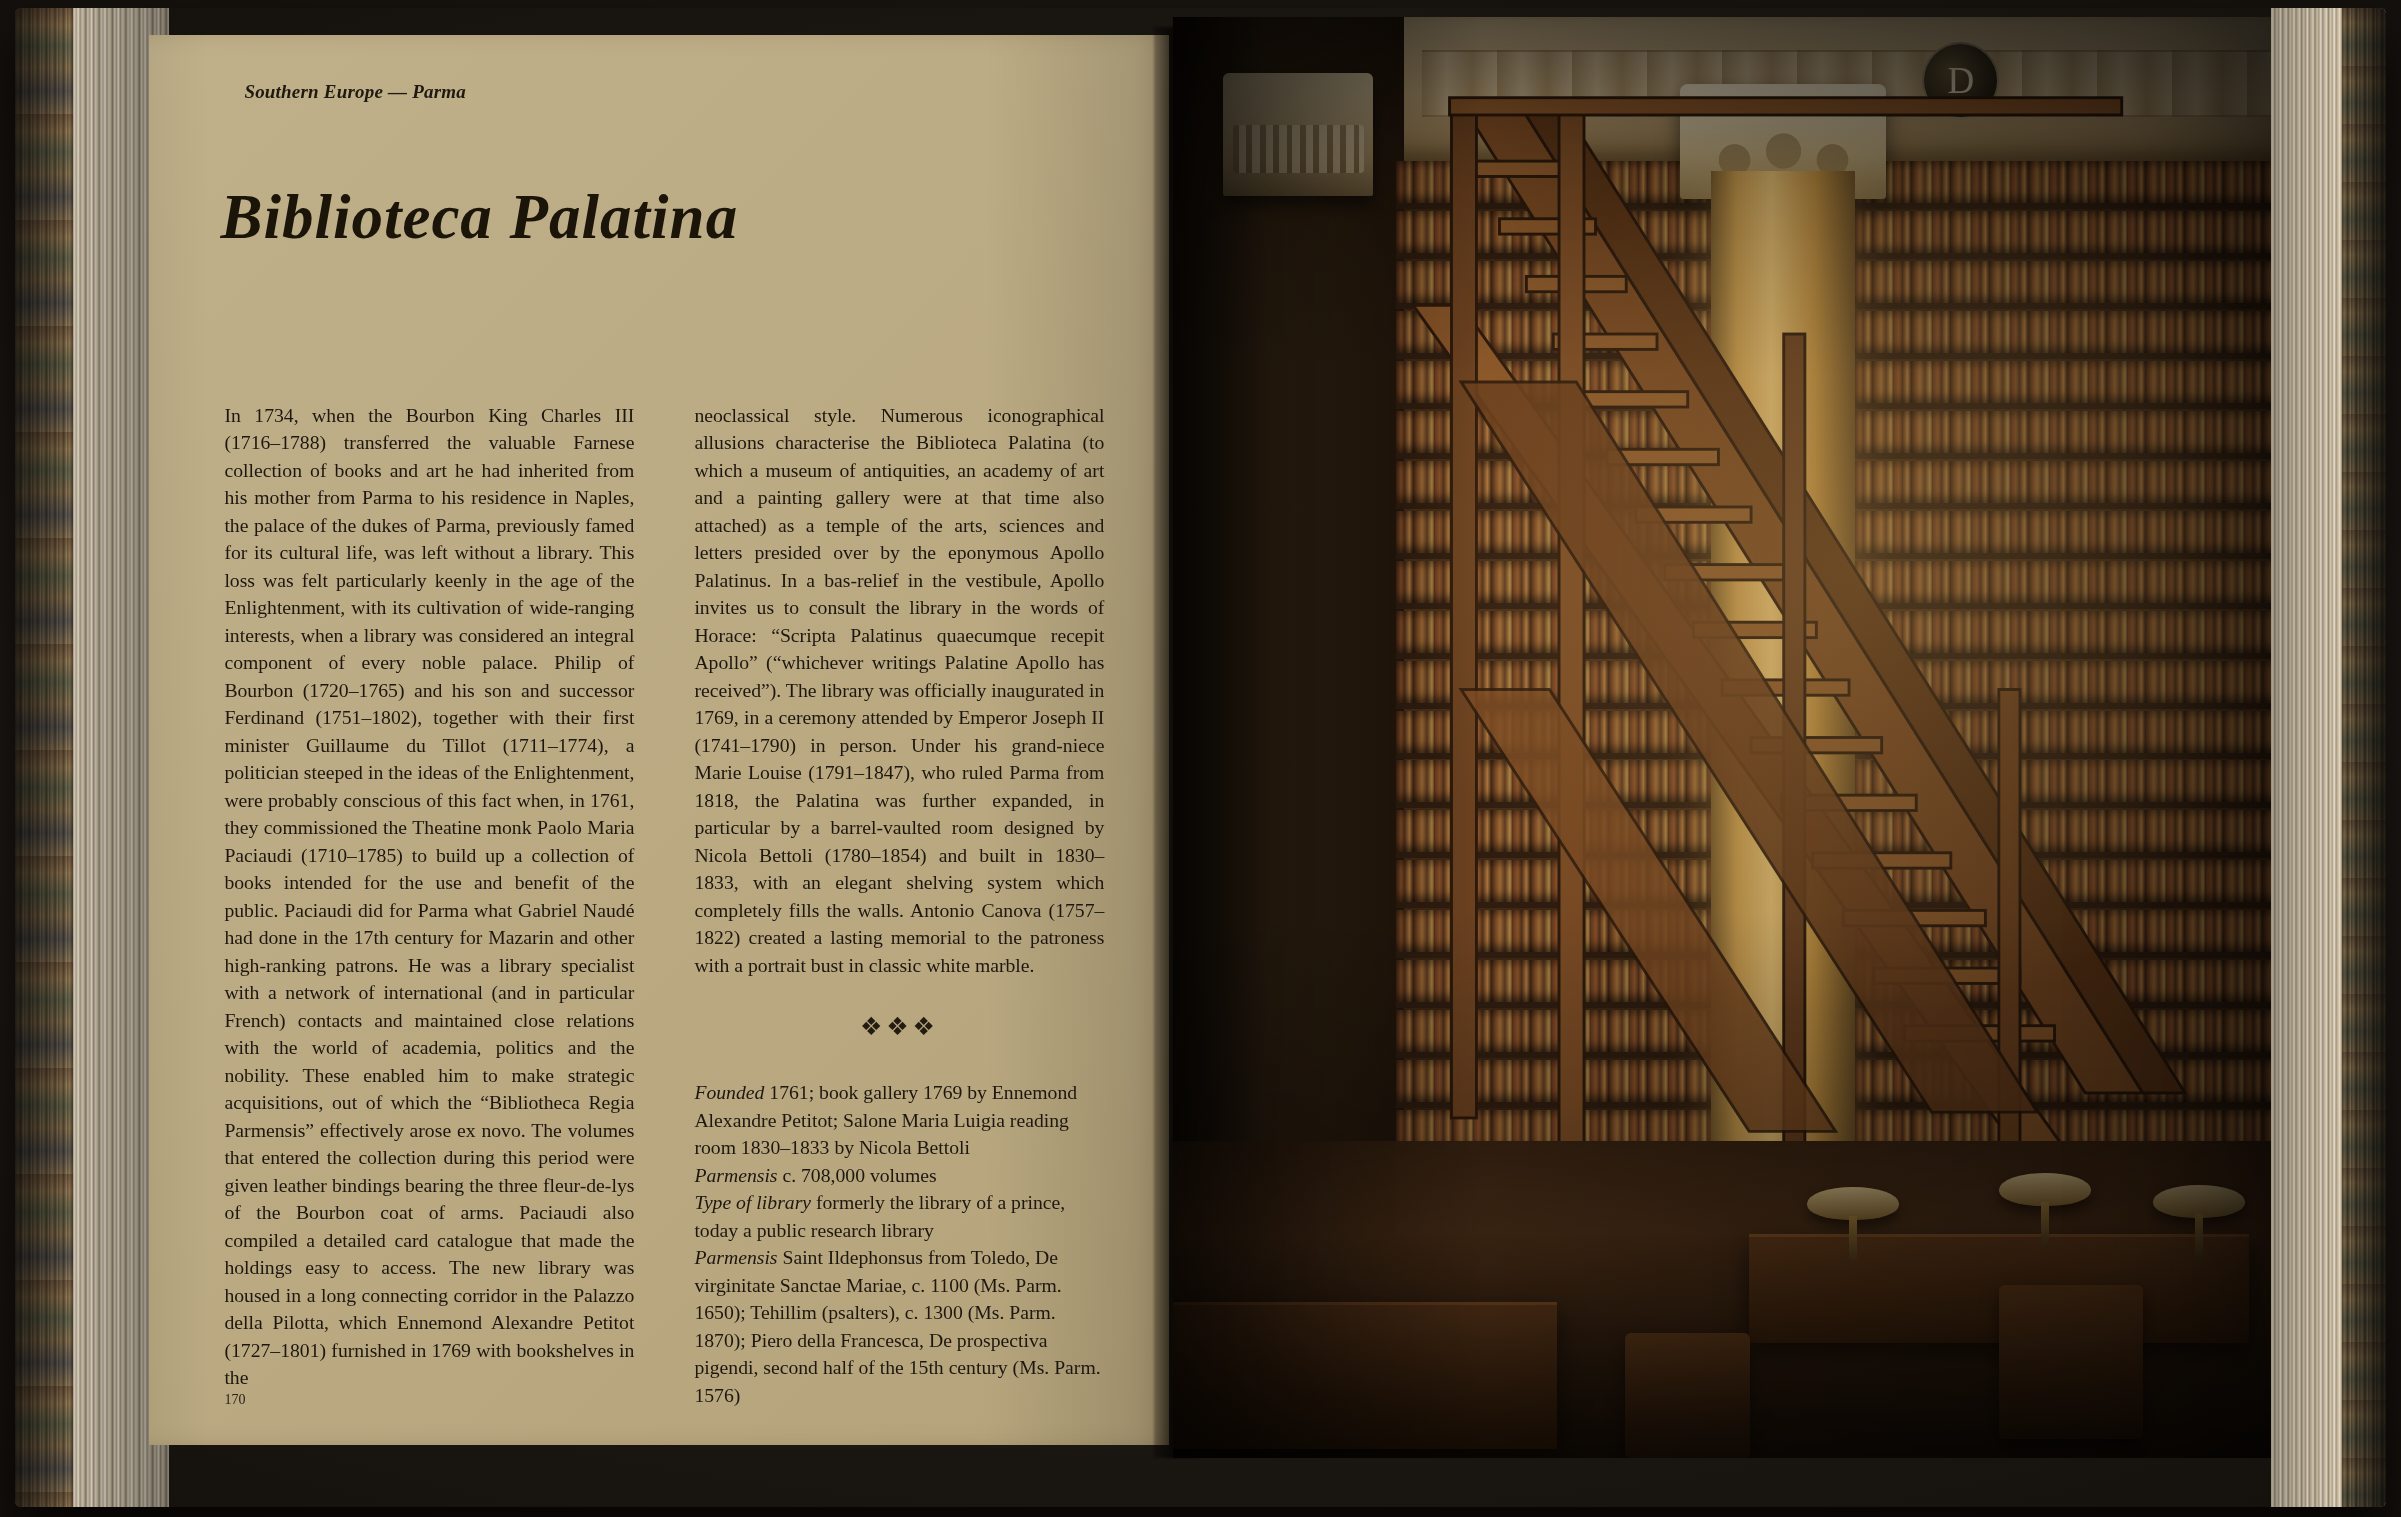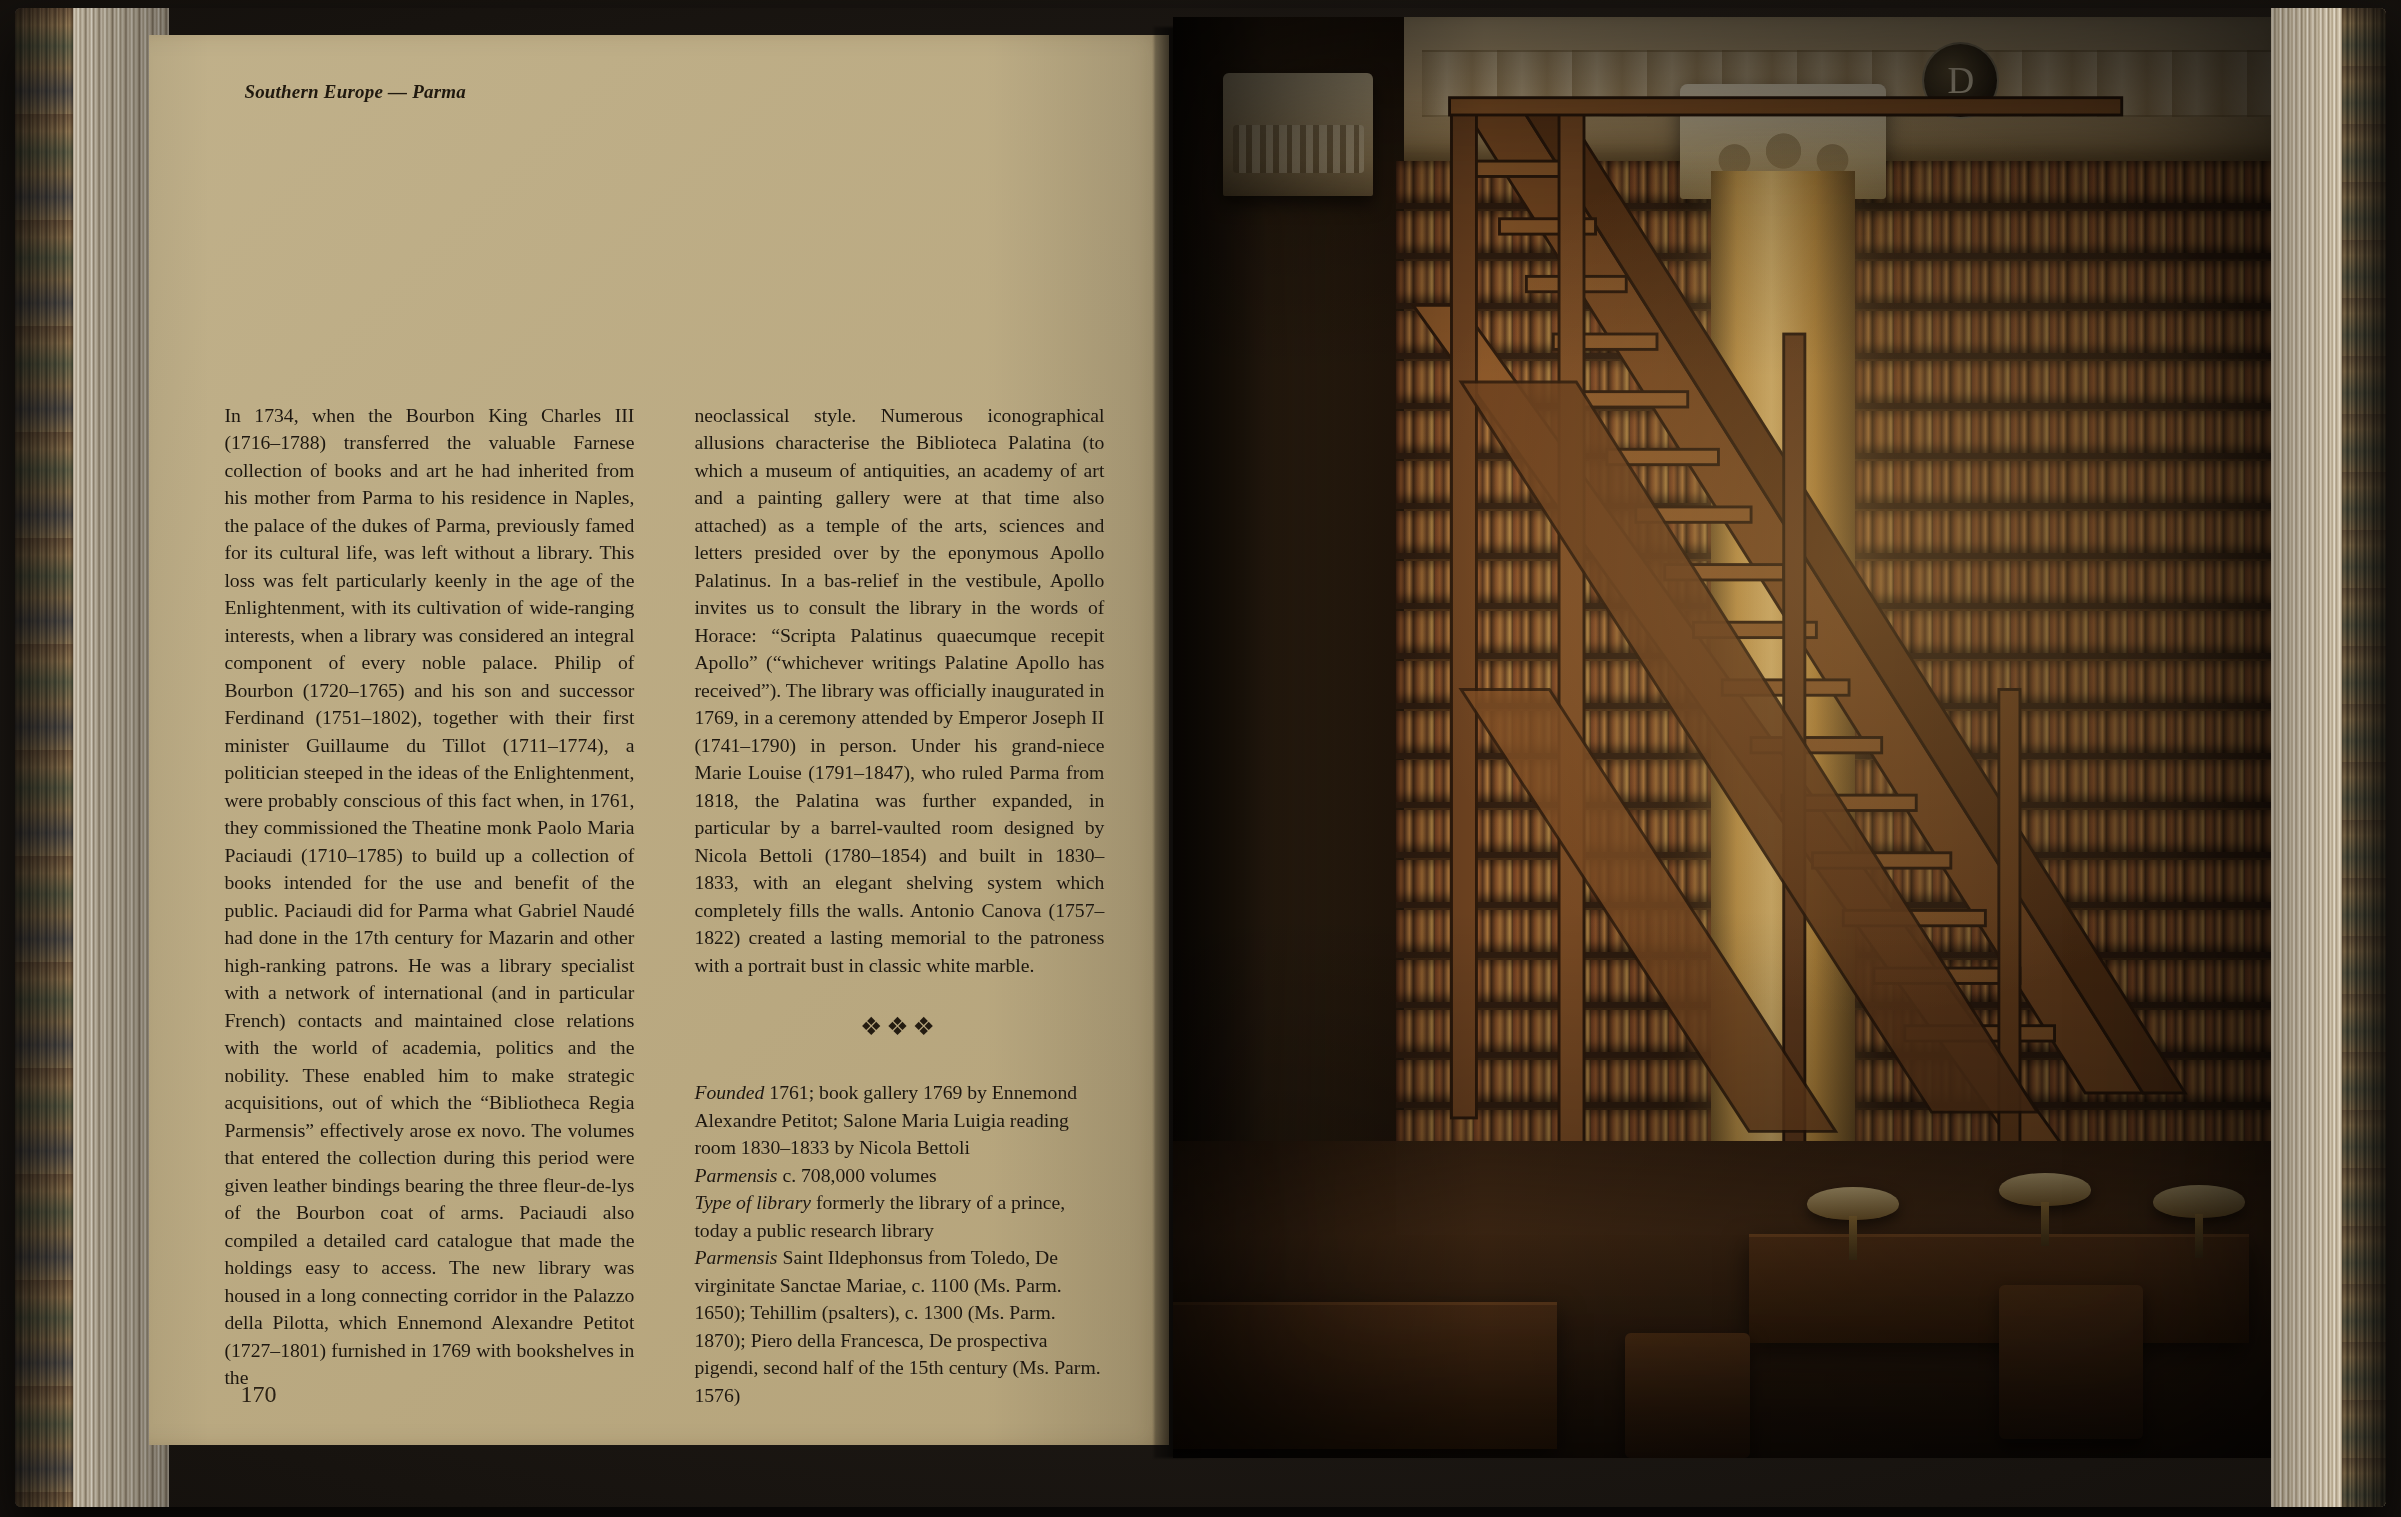--- a/index.html
+++ b/index.html
@@ -192,24 +192,24 @@
     text-align: left;
   }
   .facts b {
     font-style: italic;
     font-weight: normal;
   }
   .facts .row { display: inline; }
 
   .folio {
     position: absolute;
-    left: 91px;
+    left: 75px;
     bottom: 37px;
     font-family: "Liberation Serif", serif;
-    font-size: 24px;
+    font-size: 14px;
     color: #2a2115;
   }
 
   
   .gutter {
     position: absolute;
     left: 1139px;
     top: 19px;
     width: 46px;
     height: 1431px;
@@ -404,20 +404,21 @@
   <div class="book">
 
     <div class="edge-left"></div>
     <div class="marble-left"></div>
 
     <div class="page-left">
       <div class="paper-tone"></div>
 
       <div class="eyebrow">Southern Europe — Parma</div>
 
+      <h1 class="title">Biblioteca Palatina</h1>
 
       <div class="columns">
         <div class="col">
           <p>In 1734, when the Bourbon King Charles III (1716–1788) transferred the valuable Farnese collection of books and art he had inherited from his mother from Parma to his residence in Naples, the palace of the dukes of Parma, previously famed for its cultural life, was left without a library. This loss was felt particularly keenly in the age of the Enlightenment, with its cultivation of wide-ranging interests, when a library was considered an integral component of every noble palace. Philip of Bourbon (1720–1765) and his son and successor Ferdinand (1751–1802), together with their first minister Guillaume du Tillot (1711–1774), a politician steeped in the ideas of the Enlightenment, were probably conscious of this fact when, in 1761, they commissioned the Theatine monk Paolo Maria Paciaudi (1710–1785) to build up a collection of books intended for the use and benefit of the public. Paciaudi did for Parma what Gabriel Naudé had done in the 17th century for Mazarin and other high-ranking patrons. He was a library specialist with a network of international (and in particular French) contacts and maintained close relations with the world of academia, politics and the nobility. These enabled him to make strategic acquisitions, out of which the “Bibliotheca Regia Parmensis” effectively arose ex novo. The volumes that entered the collection during this period were given leather bindings bearing the three fleur-de-lys of the Bourbon coat of arms. Paciaudi also compiled a detailed card catalogue that made the holdings easy to access. The new library was housed in a long connecting corridor in the Palazzo della Pilotta, which Ennemond Alexandre Petitot (1727–1801) furnished in 1769 with bookshelves in the</p>
         </div>
         <div class="col">
           <p>neoclassical style. Numerous iconographical allusions characterise the Biblioteca Palatina (to which a museum of antiquities, an academy of art and a painting gallery were at that time also attached) as a temple of the arts, sciences and letters presided over by the eponymous Apollo Palatinus. In a bas-relief in the vestibule, Apollo invites us to consult the library in the words of Horace: “Scripta Palatinus quaecumque recepit Apollo” (“whichever writings Palatine Apollo has received”). The library was officially inaugurated in 1769, in a ceremony attended by Emperor Joseph II (1741–1790) in person. Under his grand-niece Marie Louise (1791–1847), who ruled Parma from 1818, the Palatina was further expanded, in particular by a barrel-vaulted room designed by Nicola Bettoli (1780–1854) and built in 1830–1833, with an elegant shelving system which completely fills the walls. Antonio Canova (1757–1822) created a lasting memorial to the patroness with a portrait bust in classic white marble.</p>
 
           <div class="ornament">❖❖❖</div>
 

